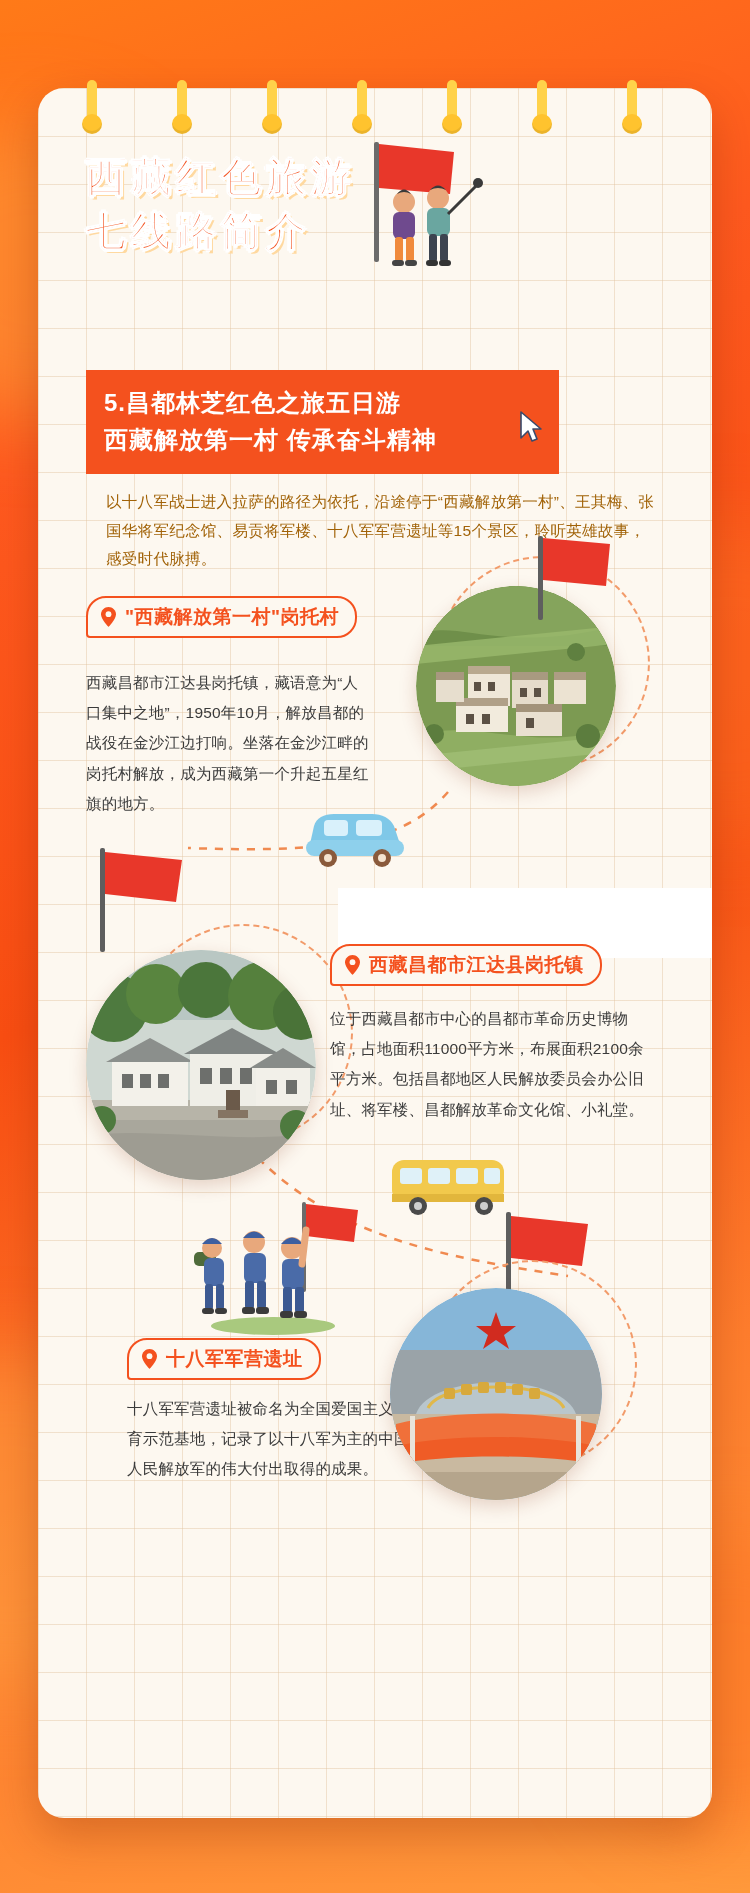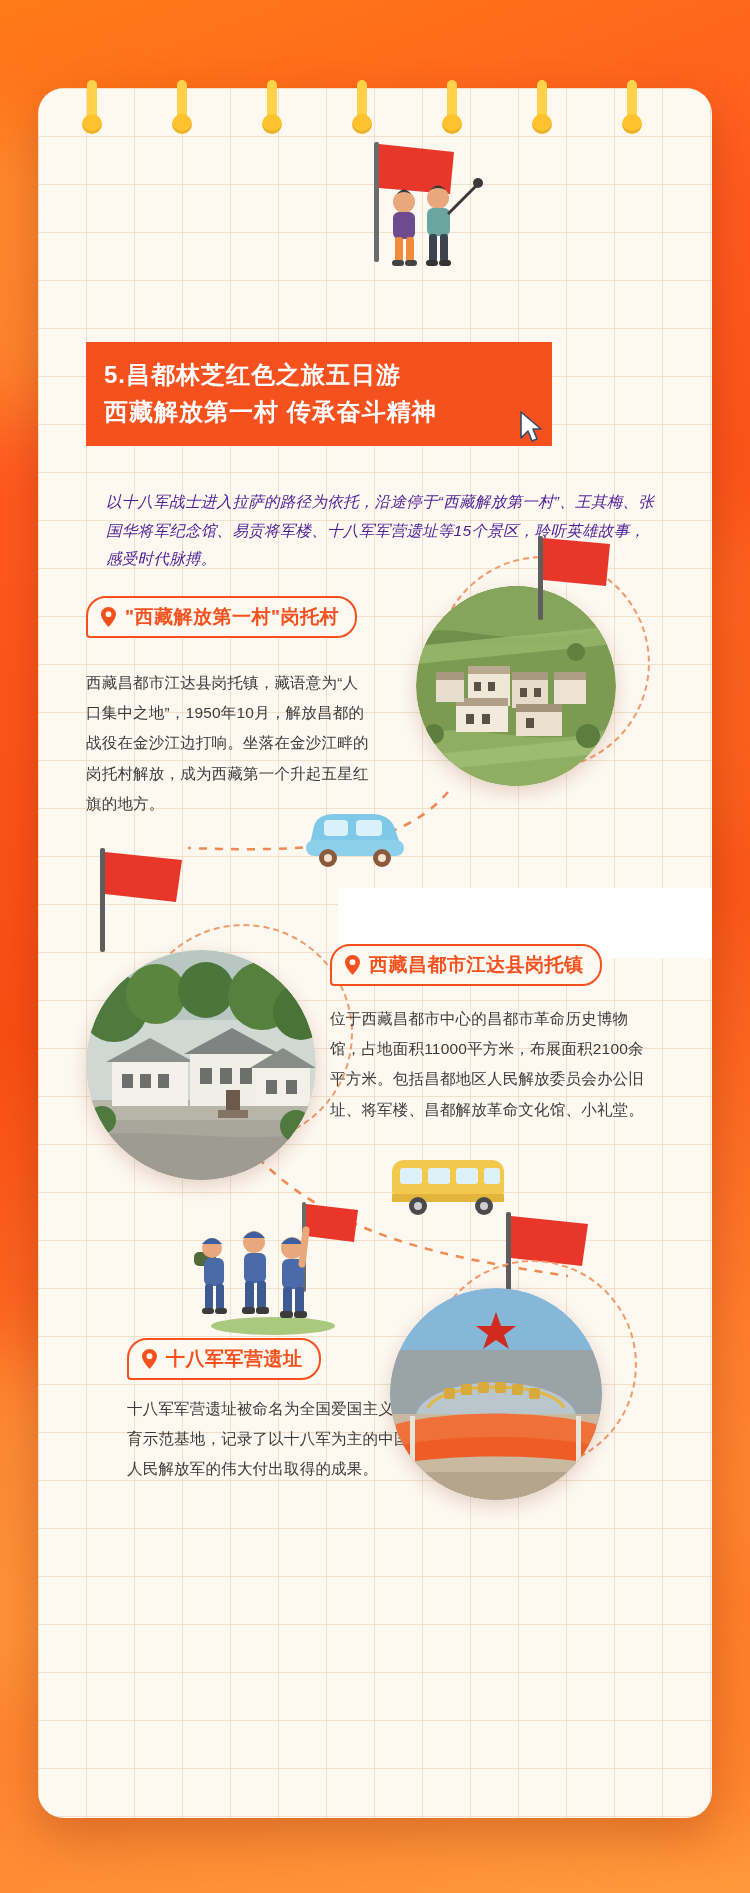--- a/index.html
+++ b/index.html
@@ -120,24 +120,24 @@
     right: 210px;
     top: 48px;
     width: 160px;
     height: 140px;
   }
 
   
   .banner {
     position: absolute;
     left: 48px;
-    top: 254px;
+    top: 282px;
     width: 430px;
     background: #f4511e;
-    padding: 14px 18px 16px 18px;
+    padding: 14px 25px 16px 18px;
     color: #fff;
   }
   .banner-line {
     font-size: 24px;
     font-weight: bold;
     letter-spacing: 1px;
     line-height: 1.55;
     white-space: nowrap;
   }
   .cursor {
@@ -149,23 +149,22 @@
   }
 
   
   .intro {
     position: absolute;
     left: 68px;
     top: 400px;
     width: 550px;
     font-size: 15.5px;
     line-height: 1.85;
-    color: #4c1d95;
+    color: #a16207;
     letter-spacing: .3px;
-    font-style: italic;
   }
 
   
   .sec-title {
     display: inline-flex;
     align-items: center;
     gap: 8px;
     border: 2px solid #f4511e;
     border-radius: 20px 20px 20px 4px;
     padding: 6px 16px 6px 12px;
@@ -257,20 +256,24 @@
 <div class="bg-glow g2"></div>
 <div class="bg-glow g3"></div>
 <div class="bg-glow g4"></div>
 
 <div class="card">
   <div class="card-grid"></div>
 
   <div class="card-inner">
 
     <div class="header">
+      <div class="title-block">
+        <div class="title-line">西藏红色旅游</div>
+        <div class="title-line">七线路简介</div>
+      </div>
 
       <div class="header-illu">
         <svg viewBox="0 0 160 140" width="160" height="140">
 
           <rect x="32" y="6" width="5" height="120" rx="2" fill="#6b6b6b"></rect>
 
           <path d="M37 8 L112 16 L108 58 L37 52 Z" fill="#e8372a"></path>
 
           <circle cx="62" cy="66" r="11" fill="#e8a87c"></circle>
           <path d="M55 58 q7 -9 14 0 q-7 -4 -14 0Z" fill="#3a3a3a"></path>

